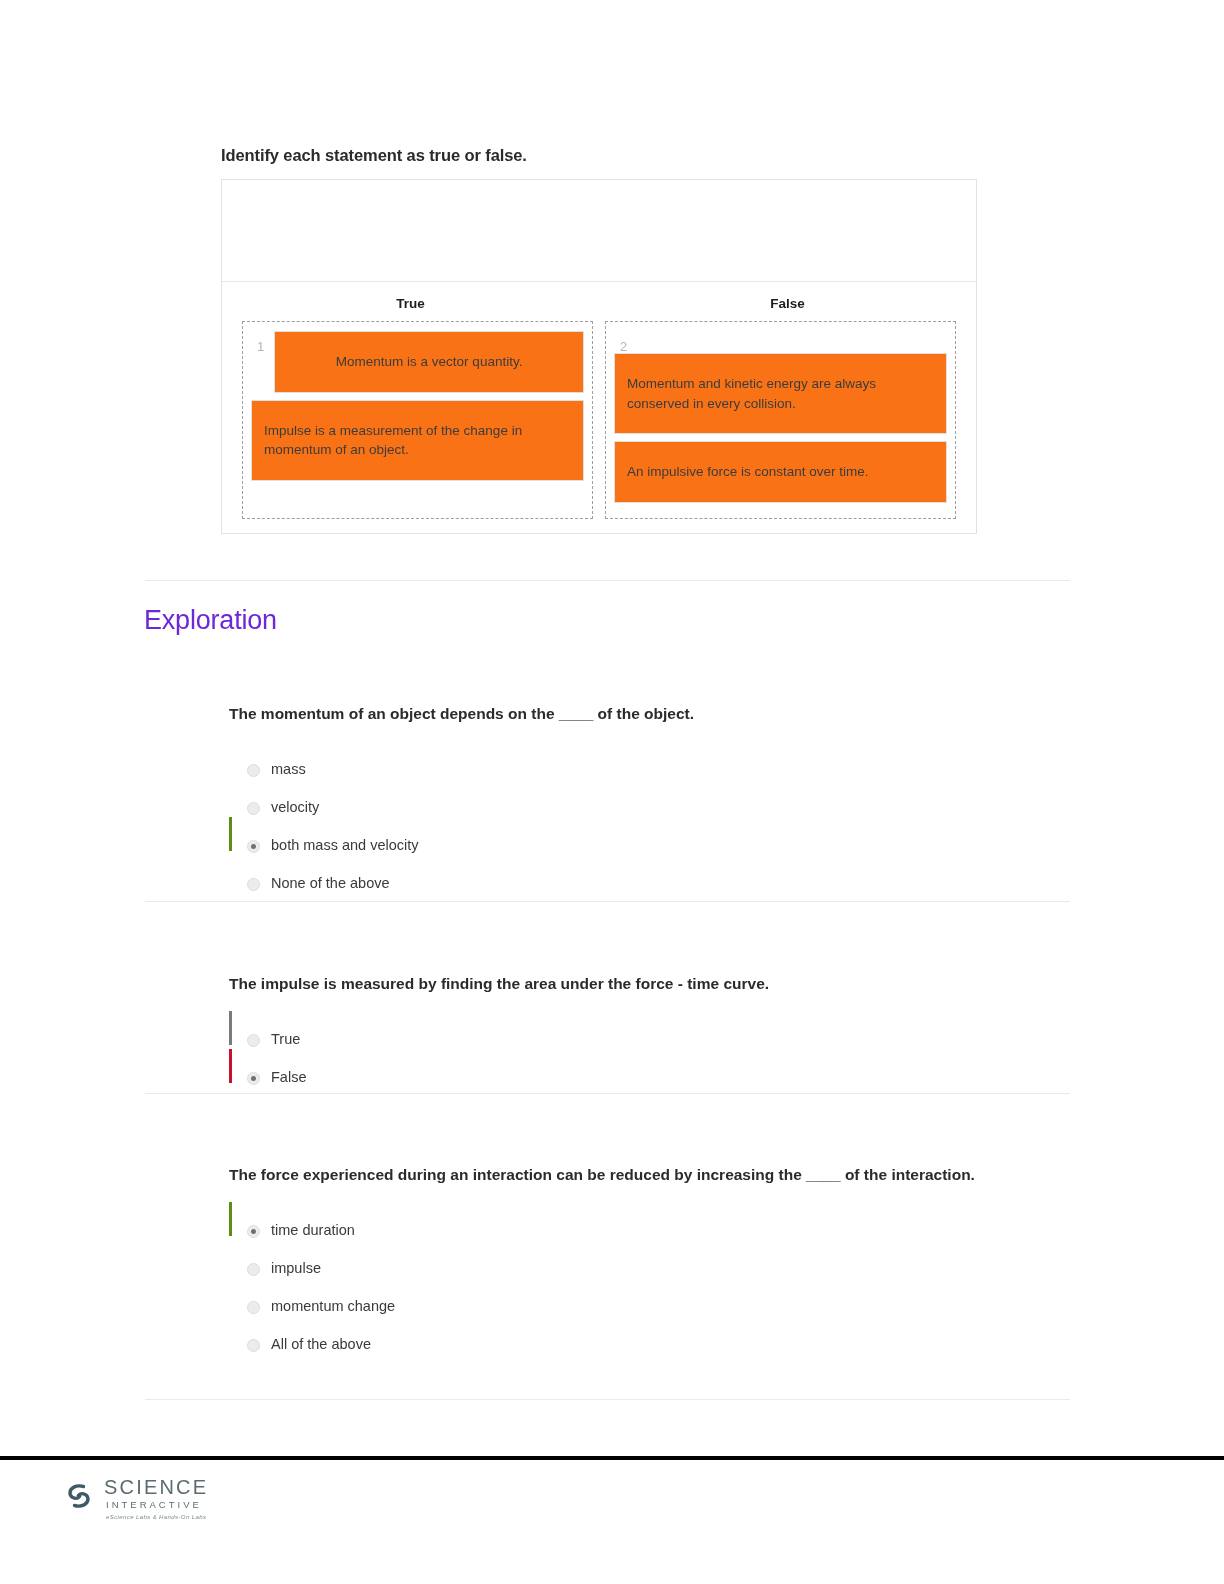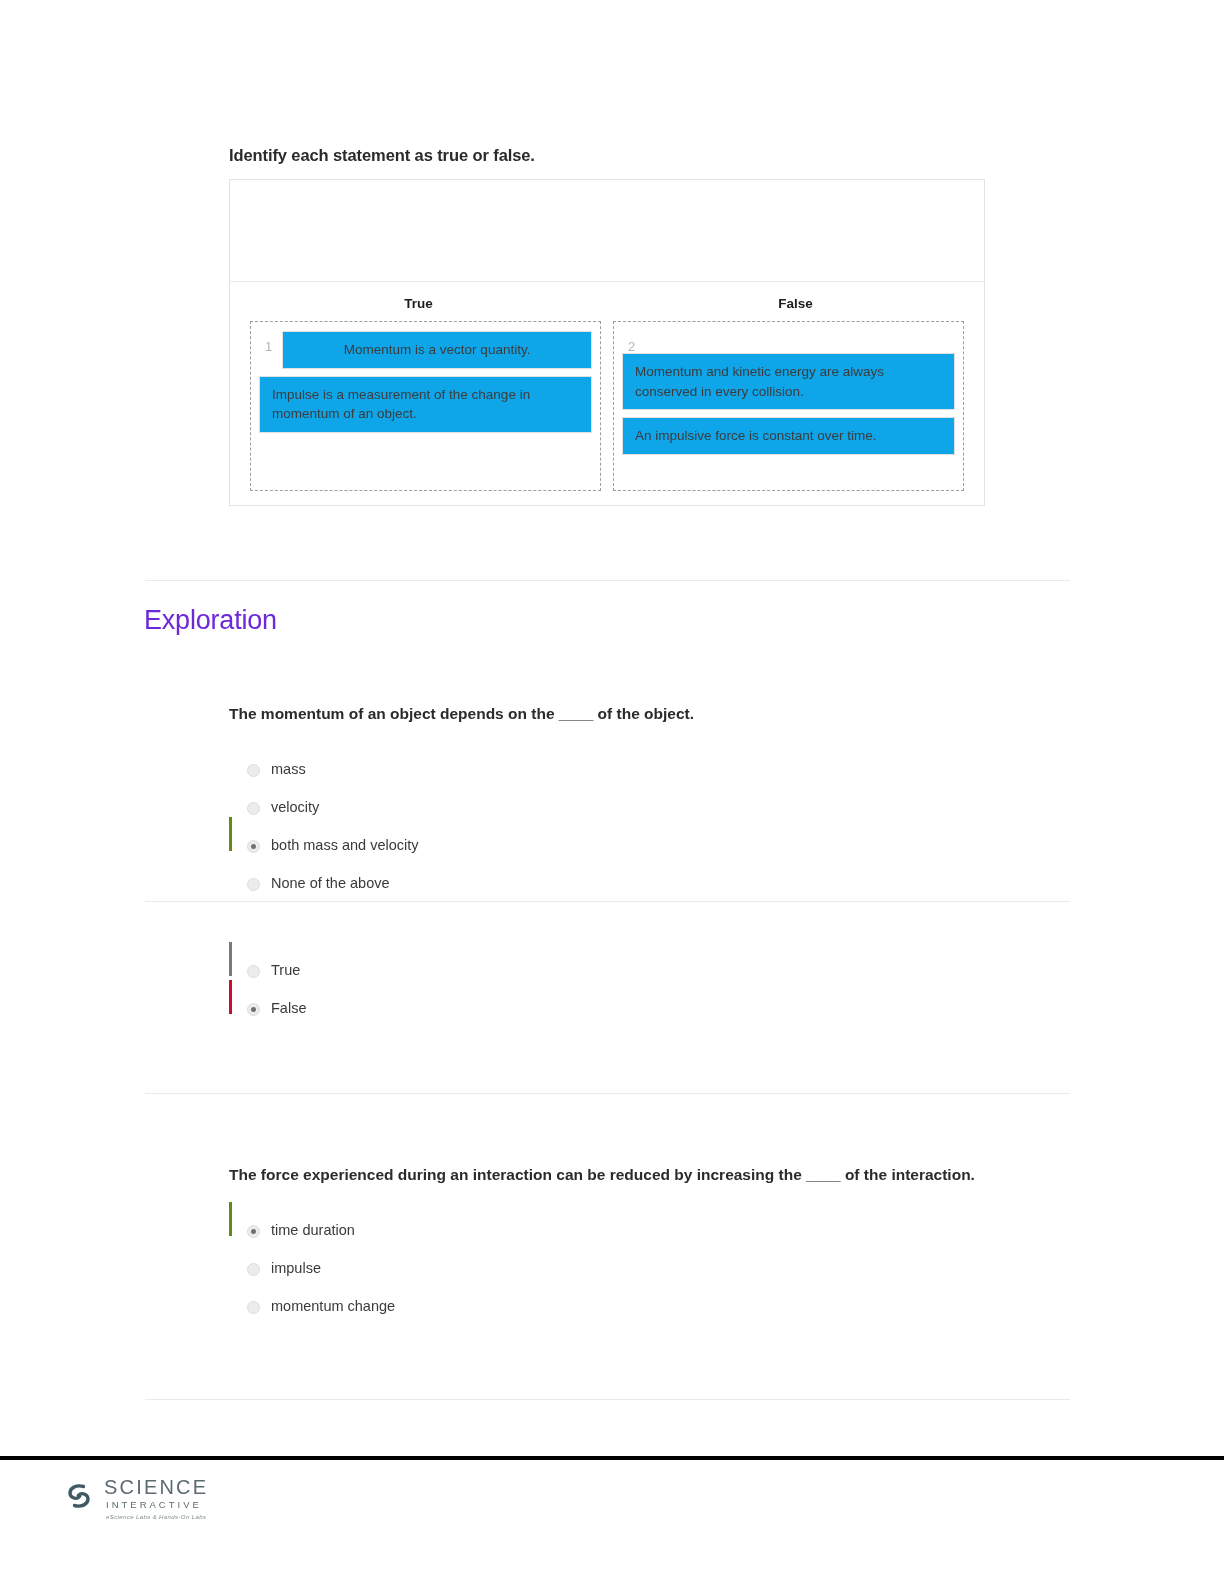--- a/index.html
+++ b/index.html
@@ -17,21 +17,21 @@
     position: relative;
     width: 1224px;
     height: 1584px;
     overflow: hidden;
   }
 
   
 
   .tf-activity {
     position: absolute;
-    left: 229px;
+    left: 221px;
     top: 146px;
     width: 756px;
   }
 
   .tf-prompt {
     font-size: 16.5px;
     font-weight: bold;
     color: #2b2b2b;
     letter-spacing: -0.1px;
     margin-bottom: 14px;
@@ -90,25 +90,25 @@
     font-size: 13px;
     color: #b5b5b5;
     line-height: 1;
     padding-top: 9px;
     padding-left: 6px;
     min-width: 12px;
   }
 
   .tf-card {
     border: 1px solid #e0e0e0;
-    background: #0ea5e9;
+    background: #f97316;
     font-size: 13.5px;
     color: #3c3c3c;
     line-height: 1.45;
-    padding: 8px 12px;
+    padding: 20px 12px;
     margin-bottom: 7px;
   }
 
   .tf-card.centered { text-align: center; flex: 1; }
   .tf-card.full { display: block; }
 
   
 
   .section-divider {
     position: absolute;
@@ -322,20 +322,21 @@
         <span class="radio"></span>
         <span class="option-label">None of the above</span>
       </div>
 
     </div>
   </div>
 
   <div class="section-divider" style="top:901px;"></div>
 
   <div class="question" style="top:940px;">
+    <div class="q-text">The impulse is measured by finding the area under the force - time curve.</div>
     <div class="options">
 
       <div class="option">
         <span class="option-bar neutral"></span>
         <span class="radio"></span>
         <span class="option-label">True</span>
       </div>
 
       <div class="option">
         <span class="option-bar incorrect"></span>
@@ -363,20 +364,25 @@
         <span class="radio"></span>
         <span class="option-label">impulse</span>
       </div>
 
       <div class="option">
         <span class="option-bar"></span>
         <span class="radio"></span>
         <span class="option-label">momentum change</span>
       </div>
 
+      <div class="option">
+        <span class="option-bar"></span>
+        <span class="radio"></span>
+        <span class="option-label">All of the above</span>
+      </div>
 
     </div>
   </div>
 
   <div class="section-divider" style="top:1399px;"></div>
 
   <div class="footer-rule"></div>
 
   <div class="logo">
     <span class="logo-mark">

